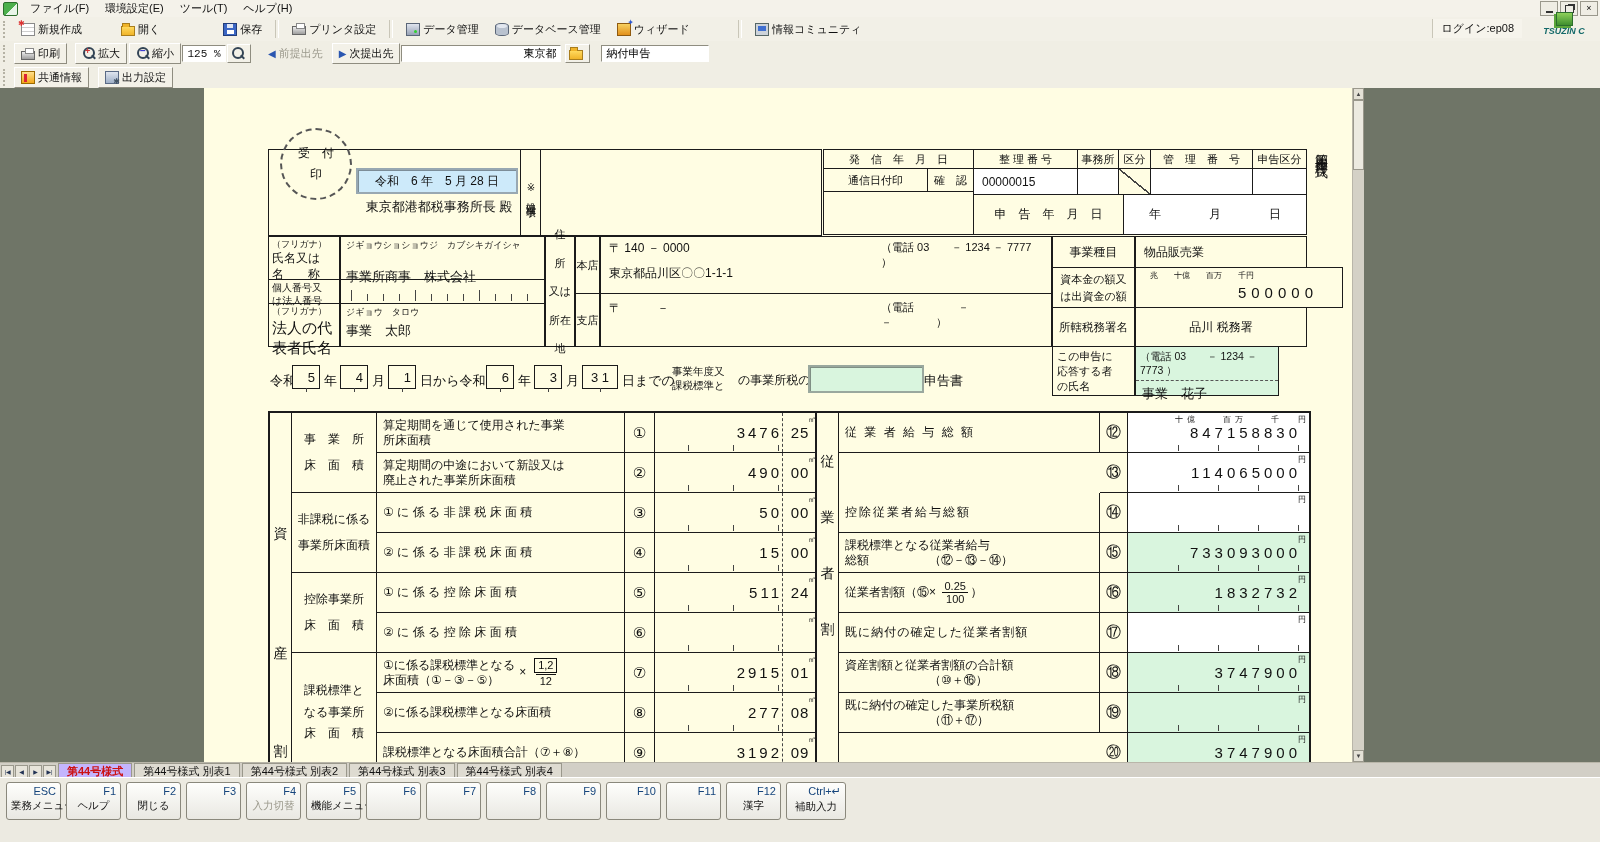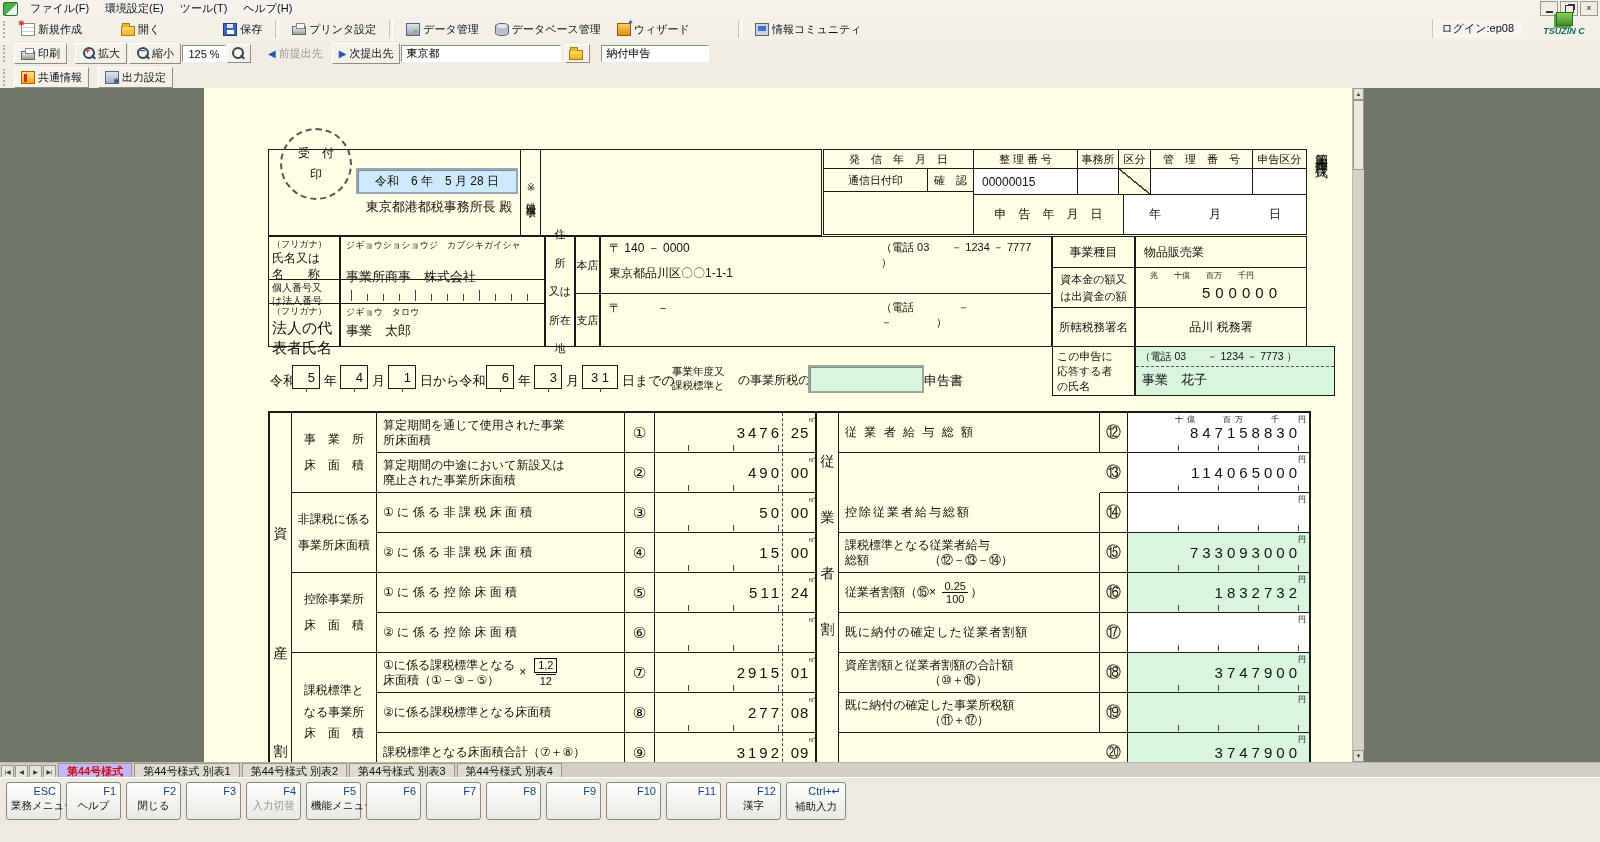--- a/index.html
+++ b/index.html
@@ -19,21 +19,21 @@
   .toolbar2{position:absolute;left:0;top:41px;width:1600px;height:25px;background:#f0eee4;
     display:flex;align-items:center;font-size:11px}
   .toolbar3{position:absolute;left:0;top:66px;width:1600px;height:22px;background:#f0eee4;
     border-bottom:1px solid #c9c6b8;display:flex;align-items:center;font-size:11px}
   .hdl{width:4px;height:17px;border-left:2px dotted #b5b2a4;margin:0 4px 0 3px}
   .sep{width:2px;height:18px;border-left:1px solid #c9c6b8;border-right:1px solid #fff;margin:0 5px}
   .tbtn{display:flex;align-items:center;padding:2px 6px;margin:0 1px;border:1px solid transparent;cursor:default;white-space:nowrap}
   .raised{border:1px solid #fff;border-right-color:#8f8d80;border-bottom-color:#8f8d80;background:#f3f1e8}
   .disabled{color:#9b998c}
   .inset{background:#fff;border:1px solid #8f8d80;border-bottom-color:#fff;border-right-color:#fff;
-    height:17px;box-sizing:border-box;font-size:11px;padding:1px 4px;font-family:Liberation Sans, sans-serif}
+    height:17px;box-sizing:border-box;font-size:11px;padding:1px 4px;font-family:Liberation Mono, monospace}
   .loginbox{position:absolute;right:78px;top:2px;font-size:11px;padding:2px 8px;border-left:1px solid #c9c6b8;background:#f6f4ec}
   .brand{position:absolute;right:0;top:12px;width:72px;text-align:center}
   .brand .cube{width:15px;height:12px;margin:0 auto;background:linear-gradient(#8ed05a,#3f8f2f);border:1px solid #2c6e2c;box-shadow:-2px 2px 0 #5aa53a}
   .brand .btxt{font-size:9px;font-weight:bold;font-style:italic;color:#156a6a;white-space:nowrap}
   
   .ic{width:14px;height:13px;display:inline-block;position:relative;margin-right:3px;flex:none;box-sizing:border-box}
   .ic-page{background:repeating-linear-gradient(#fff 0 3px,#cfcfcf 3px 4px);border:1px solid #8a8a8a}
   .ic-new::before{content:"✱";position:absolute;left:-4px;top:-5px;color:#d33;font-size:8px}
   .ic-folder{background:linear-gradient(#ffd95e,#f0b429);border:1px solid #a97d1c;height:10px;margin-top:3px}
   .ic-folder::before{content:"";position:absolute;top:-4px;left:0;width:6px;height:3px;background:#f0b429;border:1px solid #a97d1c;border-bottom:none}
@@ -216,21 +216,21 @@
     </span>
   <span style="width:8px"></span>
   <span class="tbtn disabled">
       <span class="ic ic-arrow">◀</span>
       <span>前提出先</span>
     </span>
   <span class="tbtn raised">
       <span class="ic ic-arrow">▶</span>
       <span>次提出先</span>
     </span>
-  <input class="inset" style="width: 160px;" value="東京都">
+  <input class="inset" style="width: 160px; text-align: right;" value="東京都">
   <span class="tbtn raised" style="padding:2px 3px;margin-left:4px">
       <span class="ic ic-folder ic-new"></span>
     </span>
   <input class="inset" style="width: 108px; margin-left: 10px;" value="納付申告">
 </div>
 
 <div class="toolbar3">
   <span class="hdl"></span>
   <span class="tbtn raised">
       <span class="ic ic-common"></span>
@@ -347,37 +347,37 @@
     </div>
   </div>
   <div class="c cen" style="left:848px;top:148px;width:83px;height:32px">
         <span>事業種目</span>
       </div>
   <div class="c" style="left:931px;top:148px;width:172px;height:32px;display:flex;align-items:center;padding-left:8px">
         <span>物品販売業</span>
       </div>
   <div class="c cen t" style="left:848px;top:179px;width:83px;height:41px;font-size:11px;line-height:1.5">資本金の額又
 は出資金の額</div>
-  <div class="c" style="left:931px;top:179px;width:172px;height:41px">
+  <div class="c" style="left:931px;top:179px;width:208px;height:41px">
     <div style="position:absolute;top:2px;left:14px;right:10px;font-size:8px;text-align:justify;display:flex;justify-content:space-between">
           <span>兆　　十億　　百万　　千円</span>
         </div>
     <div style="position:absolute;right:24px;bottom:6px;font-size:15px;letter-spacing:5px">500000</div>
   </div>
   <div class="c cen" style="left:848px;top:219px;width:83px;height:40px;font-size:11.5px">
         <span>所轄税務署名</span>
       </div>
   <div class="c cen" style="left:931px;top:219px;width:172px;height:40px">
         <span>品川 税務署</span>
       </div>
 
   <div class="c t" style="left:848px;top:258px;width:83px;height:50px;font-size:11px;padding:2px 4px;line-height:1.35">この申告に
 応答する者
 の氏名</div>
-  <div class="c grn" style="left:931px;top:258px;width:200px;height:50px">
+  <div class="c grn" style="left:931px;top:258px;width:144px;height:50px">
     <div style="font-size:10.5px;padding:3px 4px 2px;border-bottom:1px dashed #555">（電話 03　　－ 1234 － 7773 ）</div>
     <div style="font-size:13px;padding:4px 6px">事業　花子</div>
   </div>
 
   <span class="ptext" style="left:66px">令和</span>
   <span class="pbox" style="left:88px">
         <span>5</span>
       </span>
   <span class="ptext" style="left:120px">年</span>
   <span class="pbox" style="left:136px">

